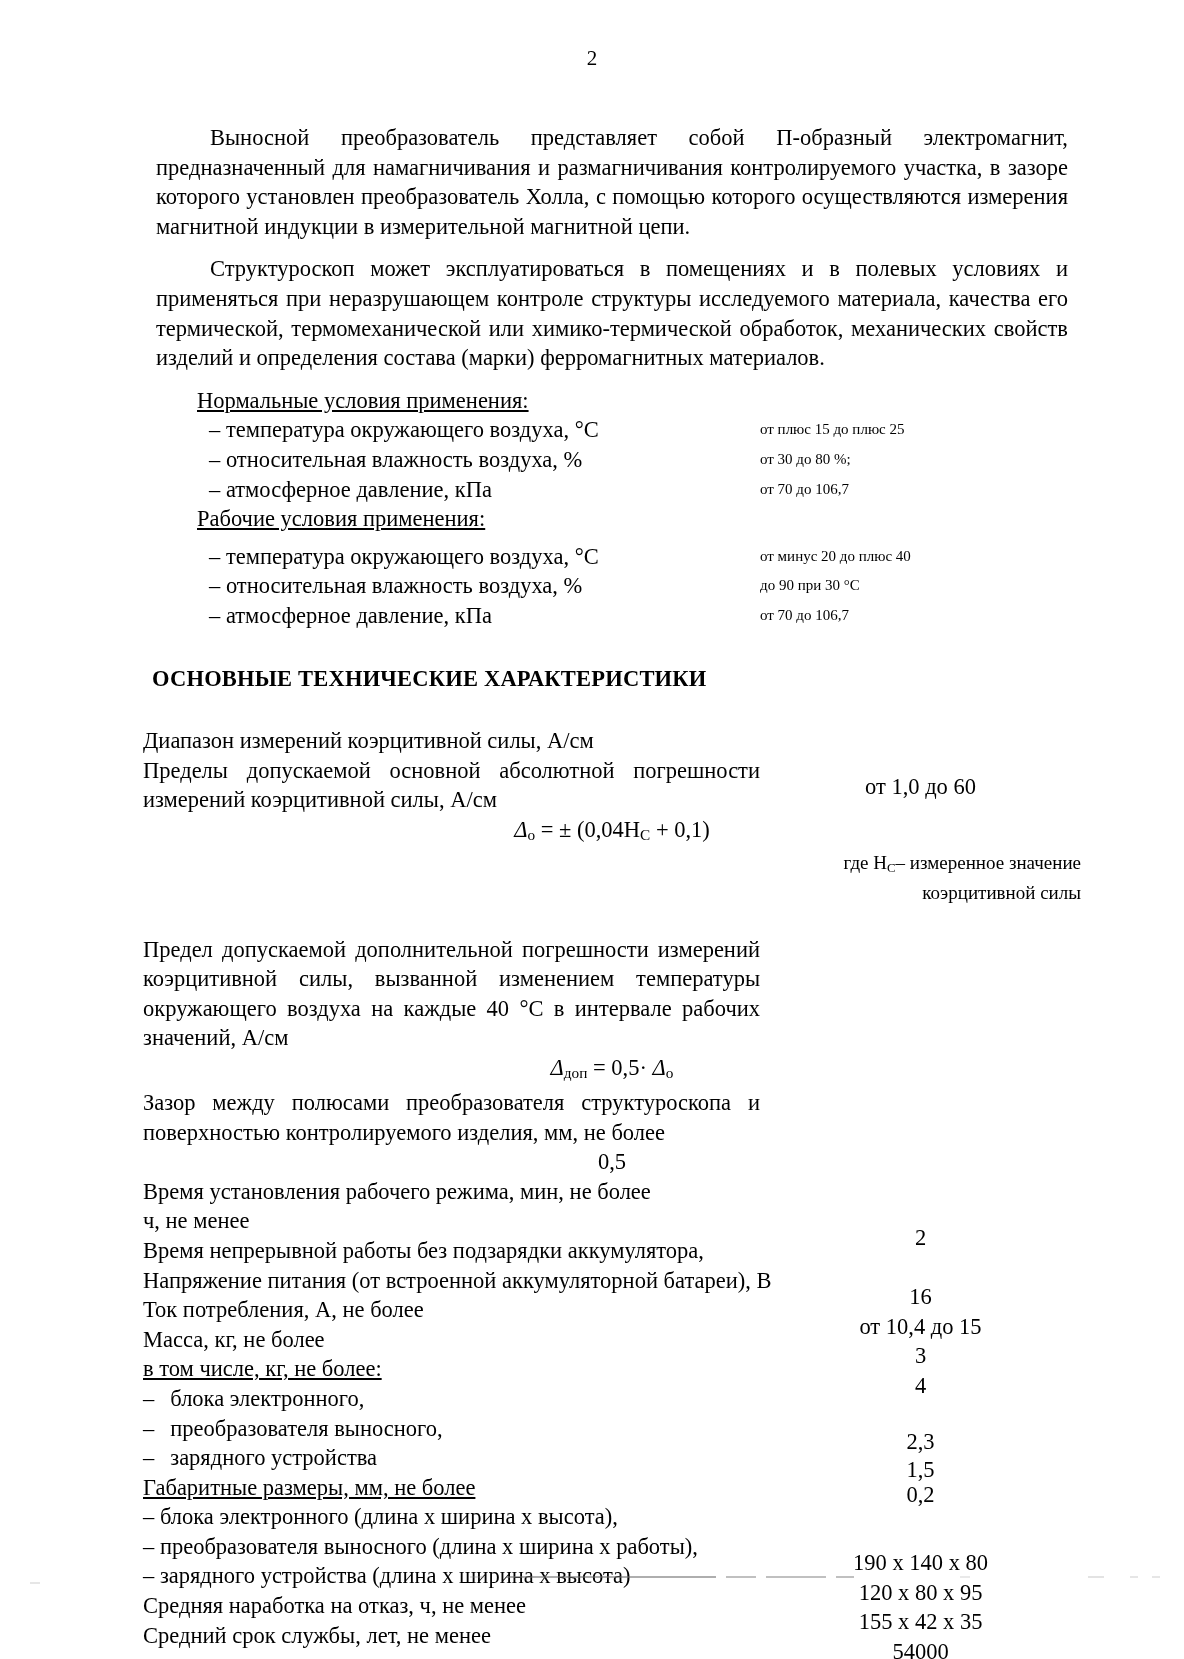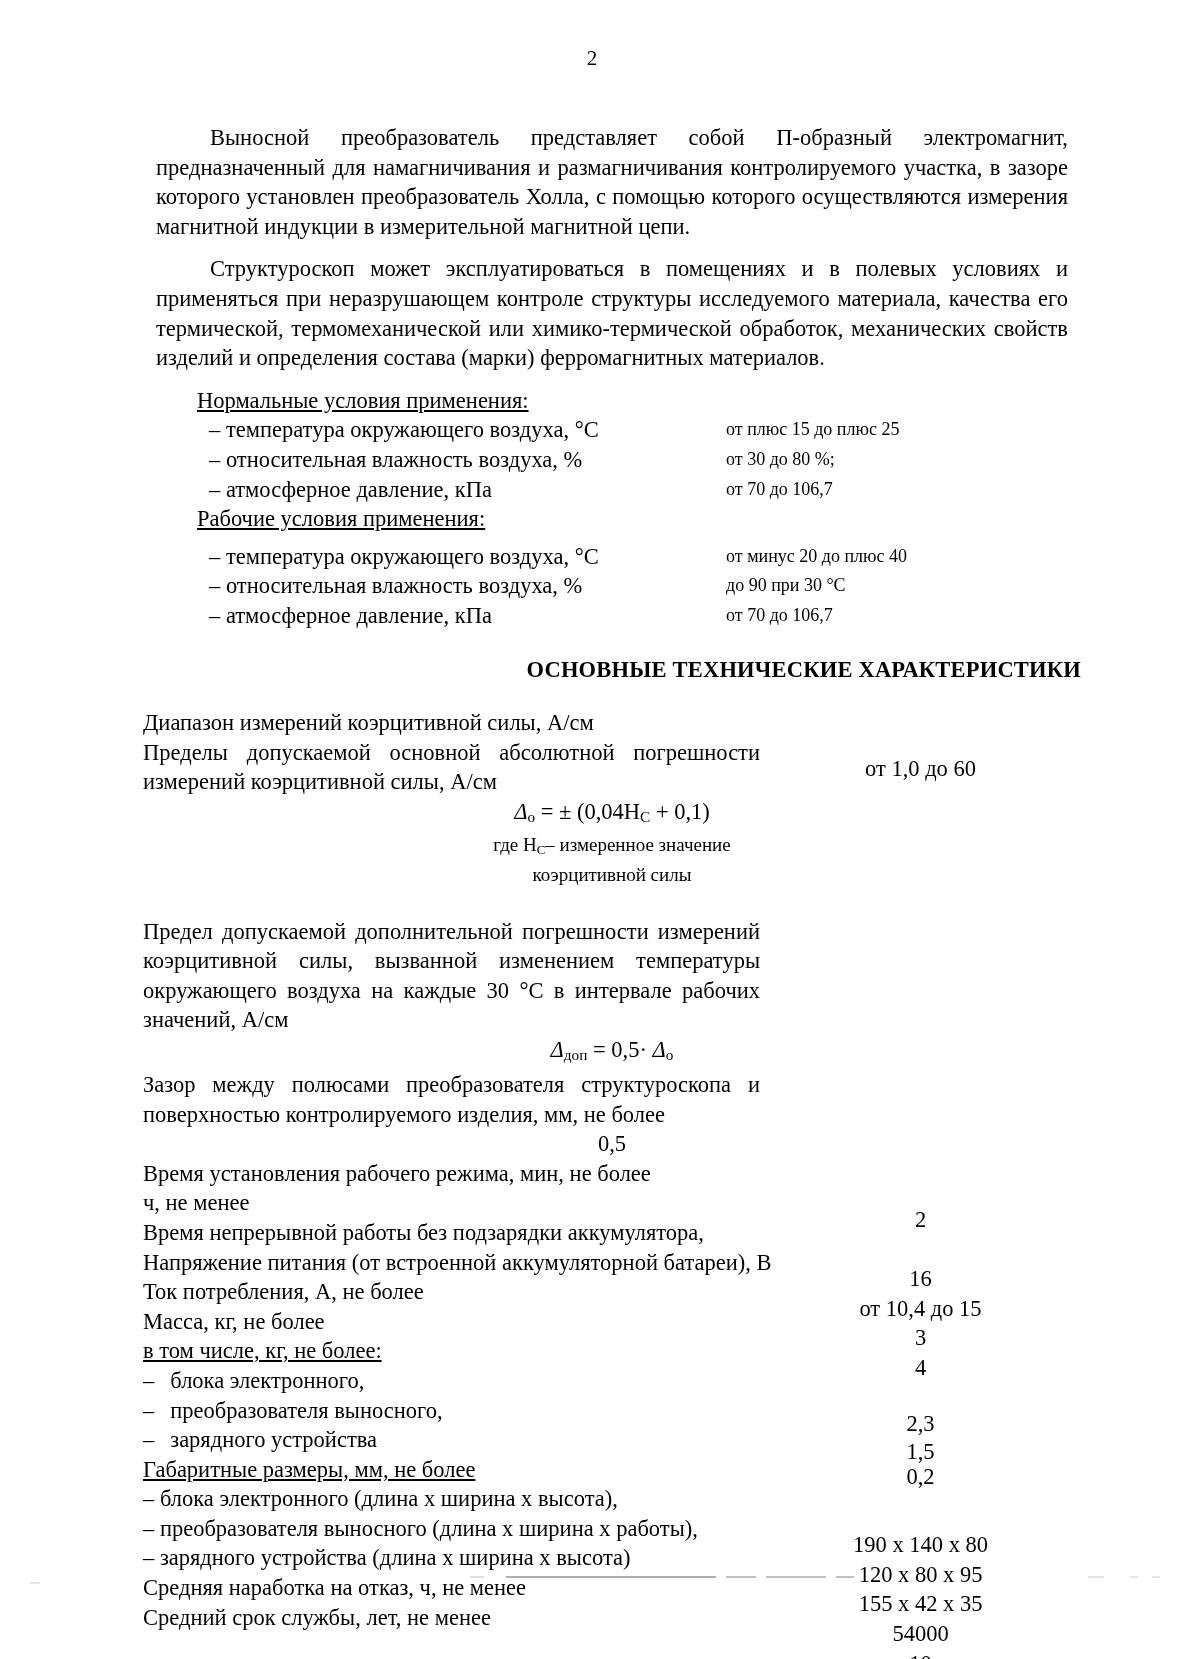--- a/index.html
+++ b/index.html
@@ -82,33 +82,33 @@
     white-space: nowrap;
     margin-top: 46px;
   }
   .val.center {
     text-align: center;
   }
 
   
   .cond-val {
     position: absolute;
-    left: 583px;
+    left: 617px;
     top: 0;
     white-space: nowrap;
-    font-size: 18px;
+    font-size: 15px;
     line-height: 29.6px;
   }
 
   
   h2.section {
-    margin: 0;
+    margin: 9px;
     font-size: 22.5px;
     font-weight: bold;
-    text-align: right;
+    text-align: left;
     line-height: 29.6px;
     letter-spacing: 0.2px;
   }
 
   
   .jblock {
     position: relative;
     font-size: 22.5px;
     line-height: 29.6px;
   }
@@ -127,21 +127,21 @@
   .formula .delta {
     font-style: italic;
   }
   .formula sub {
     font-size: 0.68em;
     vertical-align: -0.22em;
   }
   .note {
     font-size: 19px;
     line-height: 25px;
-    text-align: center;
+    text-align: right;
     white-space: nowrap;
     font-family: Liberation Serif, serif;
   }
   .note sub {
     font-size: 0.68em;
     vertical-align: -0.22em;
   }
   .spacer-8 { height: 8px; }
   .spacer-12 { height: 12px; }
   .spacer-24 { height: 24px; }
@@ -232,21 +232,21 @@
       </div>
       <div class="val" style="top:30px; text-align:center;">
         <div class="note"><span>где H</span><sub>C</sub><span>– измеренное значение</span></div>
         <div class="note">коэрцитивной силы</div>
       </div>
     </div>
 
     <div class="spacer-30"></div>
 
     <div class="jblock">
-      <div class="jtext">Предел допускаемой дополнительной погрешности измерений коэрцитивной силы, вызванной изменением температуры окружающего воздуха на каждые 30 °С в интервале рабочих значений, А/см</div>
+      <div class="jtext">Предел допускаемой дополнительной погрешности измерений коэрцитивной силы, вызванной изменением температуры окружающего воздуха на каждые 40 °С в интервале рабочих значений, А/см</div>
       <div class="val center" style="top:89px;">
         <span class="formula"><span class="delta">Δ</span><sub>доп</sub><span> = 0,5· </span><span class="delta">Δ</span><sub>о</sub></span>
       </div>
     </div>
 
     <div class="jblock">
       <div class="jtext">Зазор между полюсами преобразователя структуроскопа и поверхностью контролируемого изделия, мм, не более</div>
       <div class="val center" style="top:30px;">0,5</div>
     </div>
 

